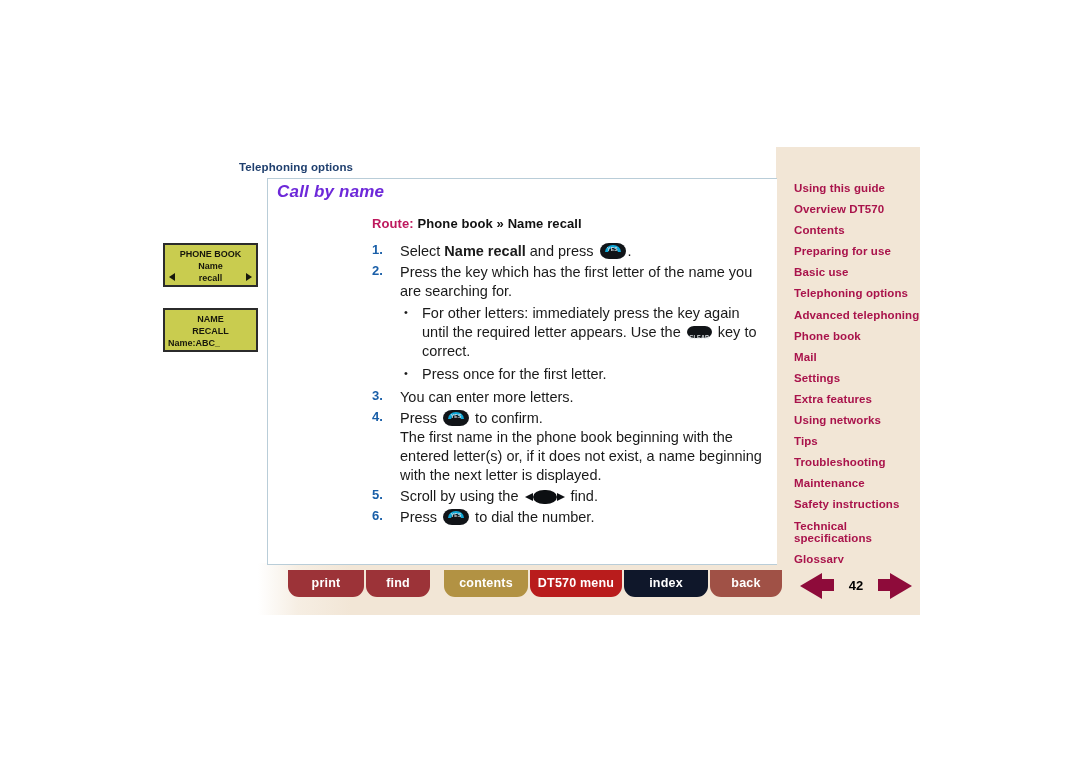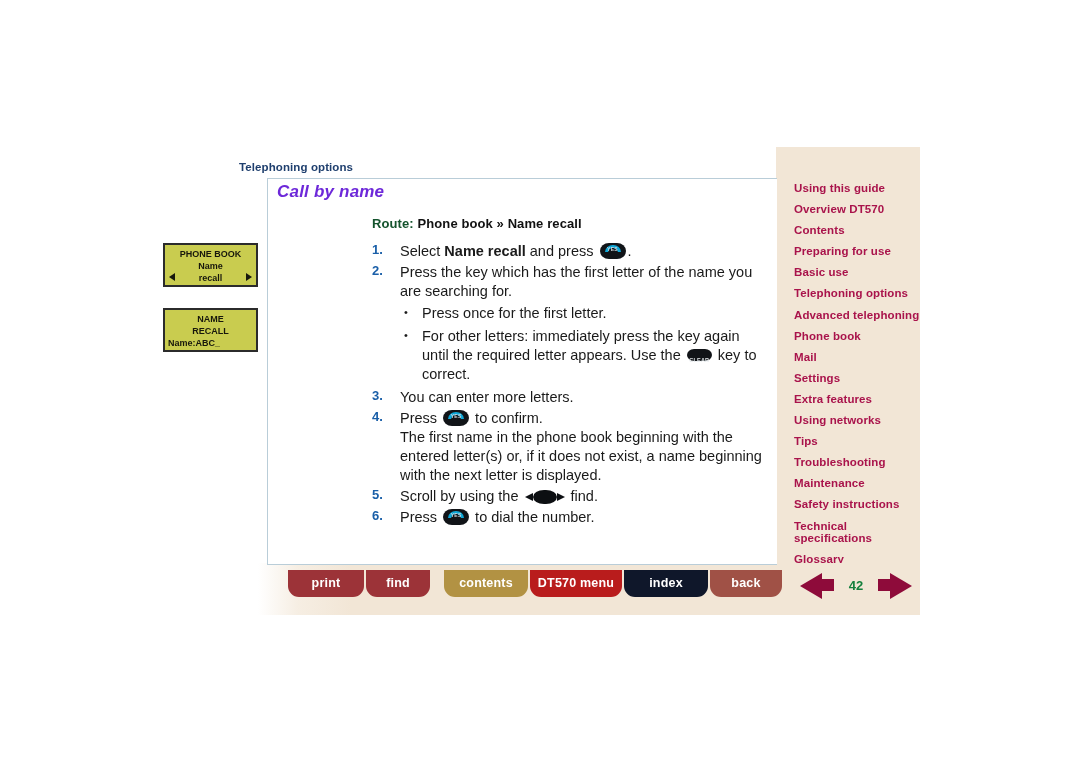--- a/index.html
+++ b/index.html
@@ -90,21 +90,21 @@
   
   #route-line {
     position: absolute;
     left: 372px; top: 216px;
     font-size: 13px;
     font-weight: bold;
     color: #111111;
     letter-spacing: 0.1px;
     white-space: nowrap;
   }
-  #route-line .route-label { color: #14532d; }
+  #route-line .route-label { color: #be185d; }
 
   
   #steps {
     position: absolute;
     left: 372px; top: 242px;
     width: 392px;
   }
   .step {
     position: relative;
     padding-left: 28px;
@@ -310,21 +310,21 @@
   #arrow-next-bar {
     position: absolute;
     right: 20px; top: 8px;
     width: 14px; height: 12px;
     background: #8e0b3a;
   }
   #page-number {
     position: absolute;
     left: 0; right: 0; top: 7px;
     text-align: center;
-    color: #15803d;
+    color: #000000;
     font-size: 13px;
     font-weight: bold;
   }
 </style>
 </head>
 <body>
 
 <div id="page">
 
   <div id="nav-panel">
@@ -382,22 +382,22 @@
 
   <div id="steps">
       <div class="step">
         <span class="step-num">1.</span>
         <div class="step-body"><span>Select </span><b>Name recall</b><span> and press </span><span class="key-yes"><span class="handset"></span><span class="lbl">YES</span></span><span>.</span></div>
       </div>
       <div class="step">
         <span class="step-num">2.</span>
         <div class="step-body"><span>Press the key which has the first letter of the name you are searching for.</span></div>
         <div class="bullets">
+          <div class="bullet"><span>For other letters: immediately press the key again until the required letter appears. Use the </span><span class="key-clear"><span class="lbl">CLEAR</span></span><span> key to correct.</span></div>
           <div class="bullet"><span>Press once for the first letter.</span></div>
-          <div class="bullet"><span>For other letters: immediately press the key again until the required letter appears. Use the </span><span class="key-clear"><span class="lbl">CLEAR</span></span><span> key to correct.</span></div>
         </div>
       </div>
       <div class="step">
         <span class="step-num">3.</span>
         <div class="step-body"><span>You can enter more letters.</span></div>
       </div>
       <div class="step">
         <span class="step-num">4.</span>
         <div class="step-body"><span>Press </span><span class="key-yes"><span class="handset"></span><span class="lbl">YES</span></span><span> to confirm.</span><br><span>The first name in the phone book beginning with the entered letter(s) or, if it does not exist, a name beginning with the next letter is displayed.</span></div>
       </div>

